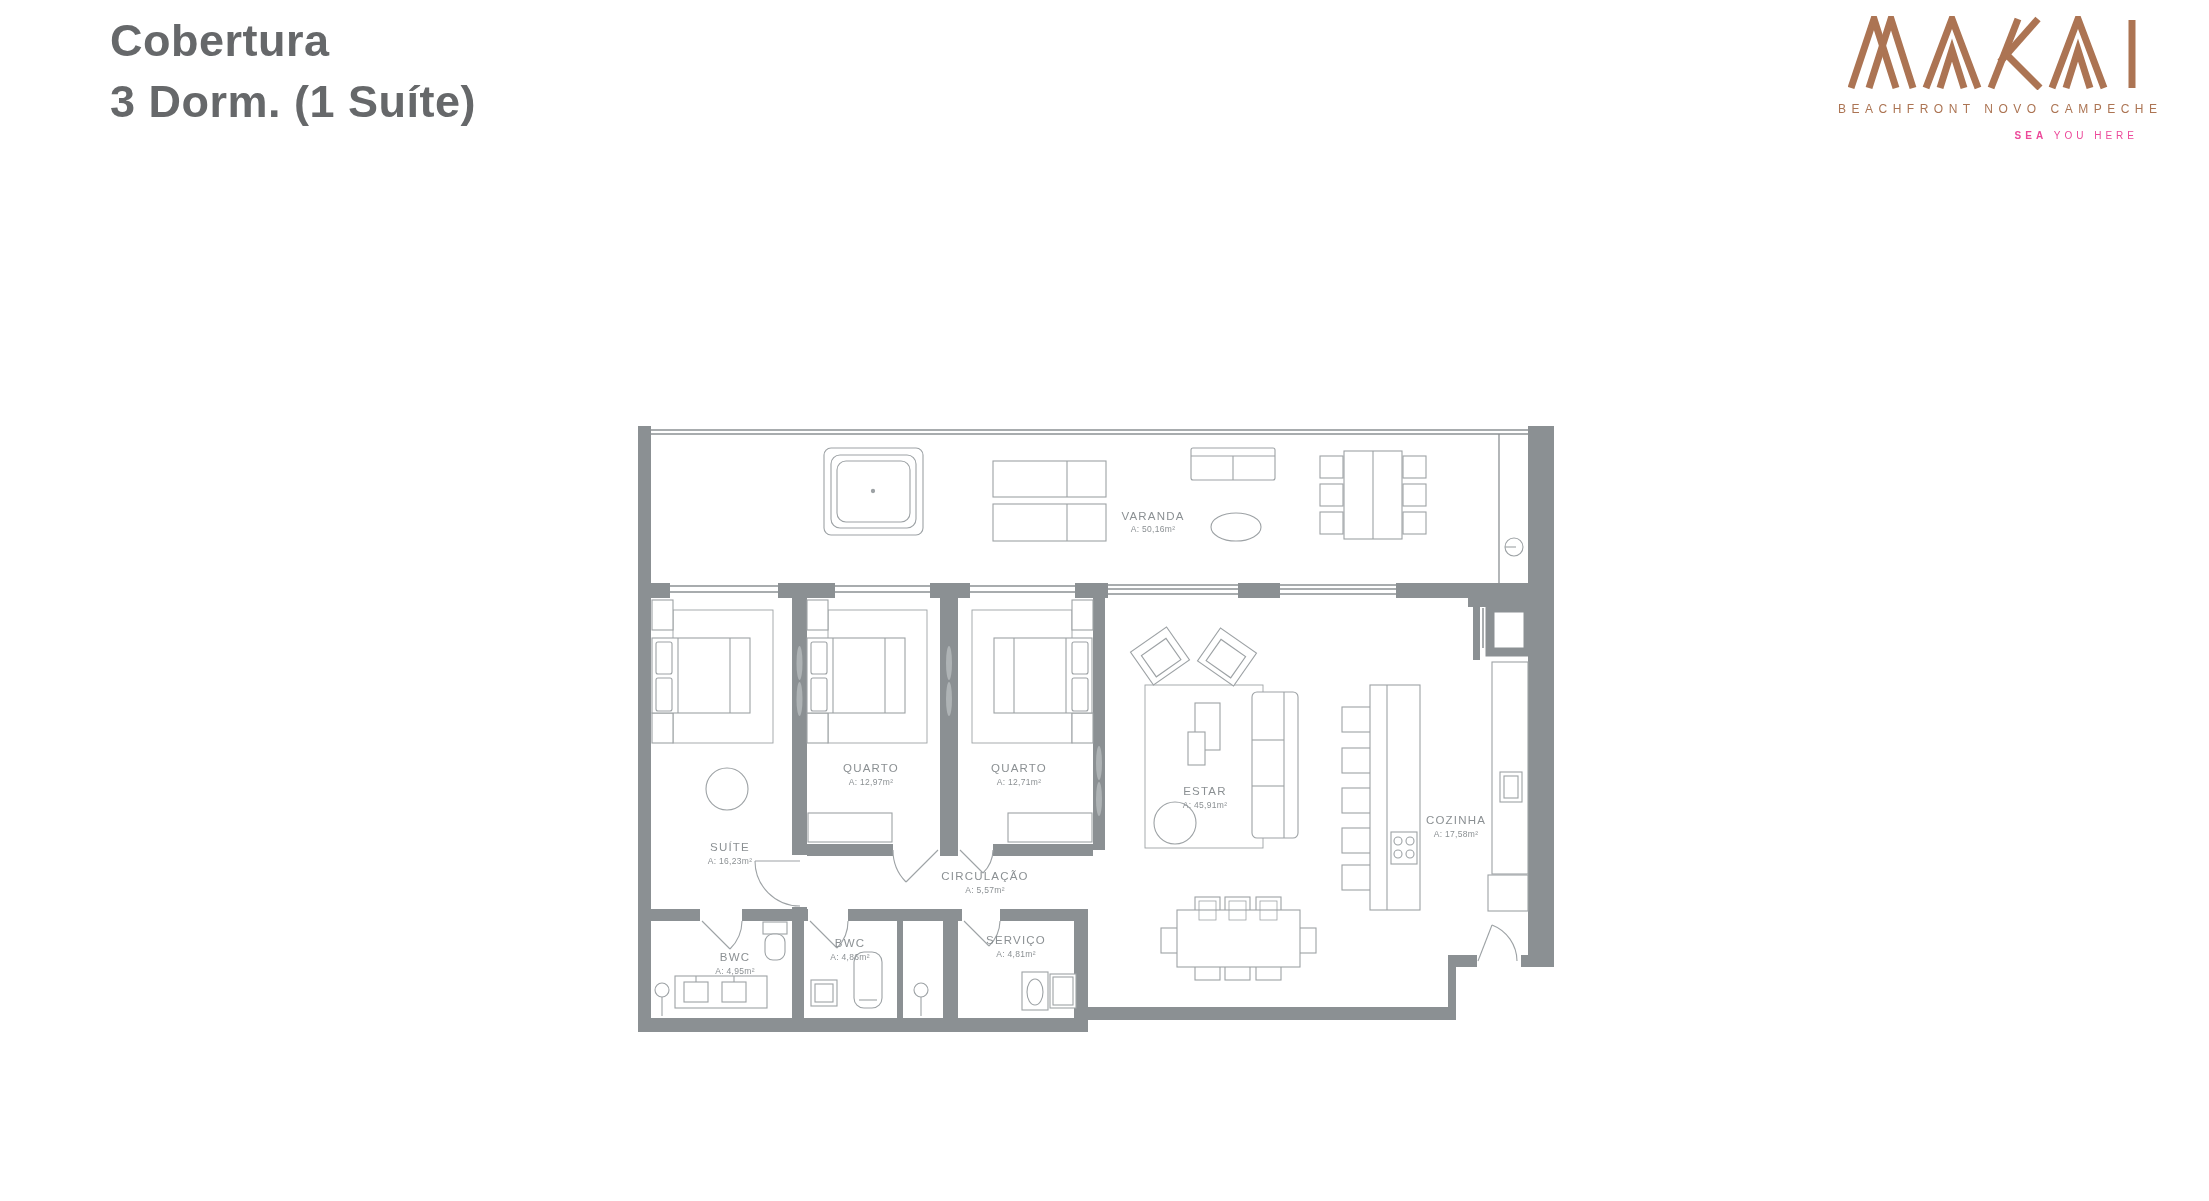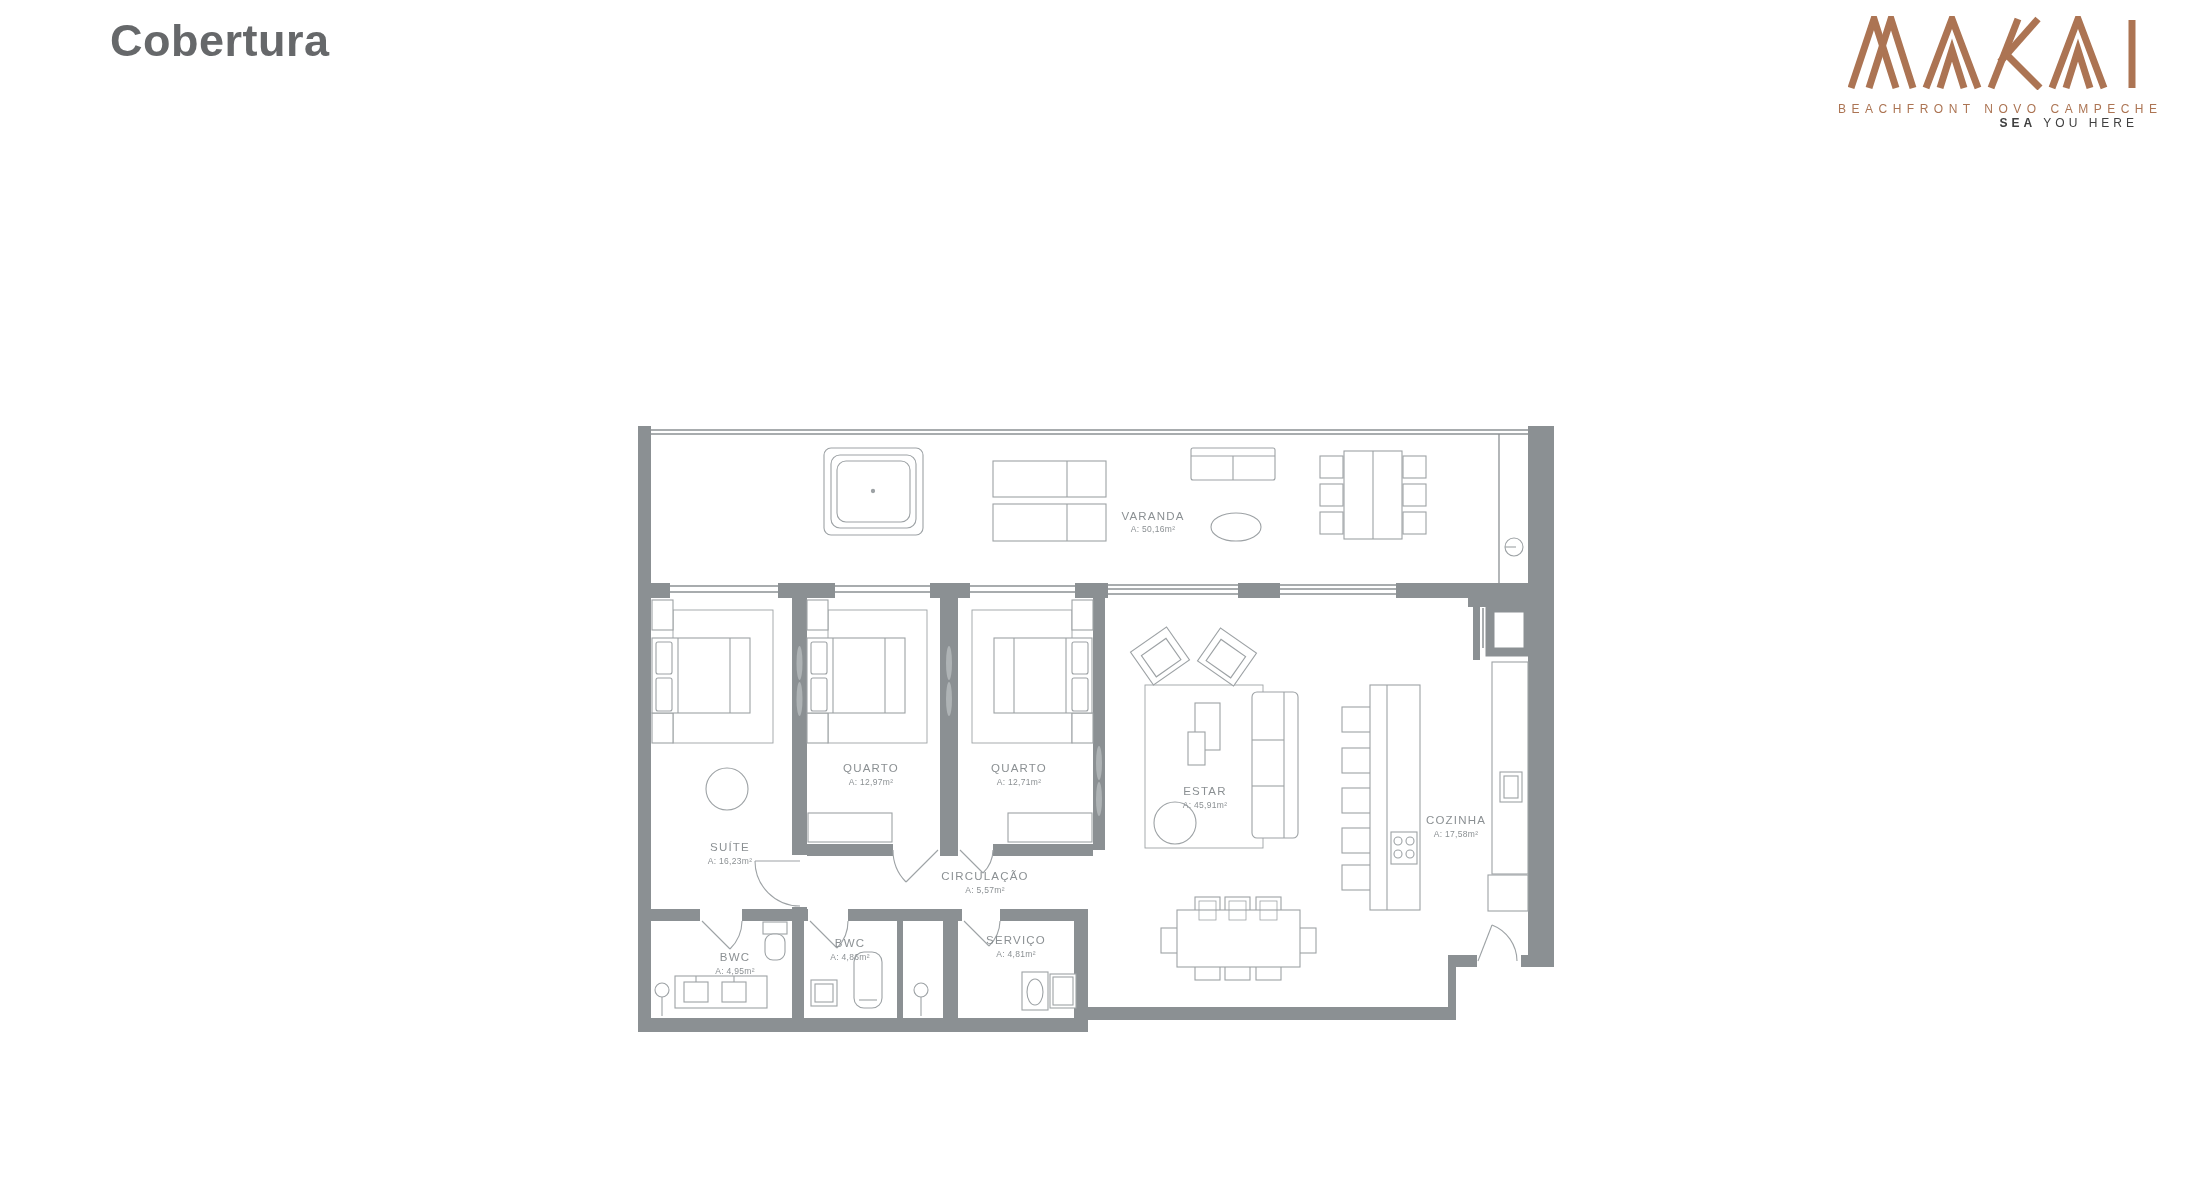--- a/index.html
+++ b/index.html
@@ -5,39 +5,40 @@
   html,body{margin:0;padding:0;background:#fff;}
   .page{position:relative;width:2209px;height:1033px;background:#ffffff;overflow:hidden;
         font-family:"Liberation Sans", sans-serif;}
   
   .title-block{position:absolute;left:110px;top:10px;color:#66686a;}
   .title-line{font-size:45px;font-weight:600;line-height:61px;letter-spacing:0.5px;}
   .subtitle-line{font-size:37px;font-weight:400;line-height:50px;letter-spacing:0.3px;}
   
   .logo-block{position:absolute;left:1838px;top:16px;width:300px;text-align:right;}
   .logo-sub{margin-top:8px;font-size:12px;letter-spacing:5.5px;color:#ac7453;font-weight:500;white-space:nowrap;}
-  .logo-tagline{font-size:12px;letter-spacing:4px;color:#404040;white-space:nowrap;}
+  .logo-tagline{margin-top:14px;font-size:10px;letter-spacing:4px;color:#ec4899;white-space:nowrap;}
   .logo-tagline .b{font-weight:700;}
   .sr{position:absolute;width:1px;height:1px;overflow:hidden;clip:rect(0 0 0 0);white-space:nowrap;}
   
   .plan{position:absolute;left:630px;top:420px;}
   .plan text{fill:#8b9093;}
   .room-name{font-size:11.5px;letter-spacing:1.2px;}
   .room-area{font-size:8.5px;letter-spacing:0.3px;}
   
   .compass{position:absolute;left:1960px;top:1090px;}
   .compass text{fill:#9a9da0;font-size:13px;letter-spacing:1px;}
 </style>
 </head>
 <body>
 
 <div class="page">
 
   <div class="title-block">
     <div class="title-line">Cobertura</div>
+    <div class="title-line">3 Dorm. (1 Suíte)</div>
   </div>
 
   <div class="logo-block">
     <span class="sr">MAKAI</span>
     <svg width="290" height="74" viewBox="0 0 290 74">
       <g stroke="#ac7453" stroke-width="7" fill="none">
         <path d="M3,72 L26,3 L48,72"></path>
         <path d="M21,72 L43,3 L65,72"></path>
         <path d="M78,72 L104,3 L130,72"></path>
         <path d="M92,72 L104,34 L116,72"></path>

